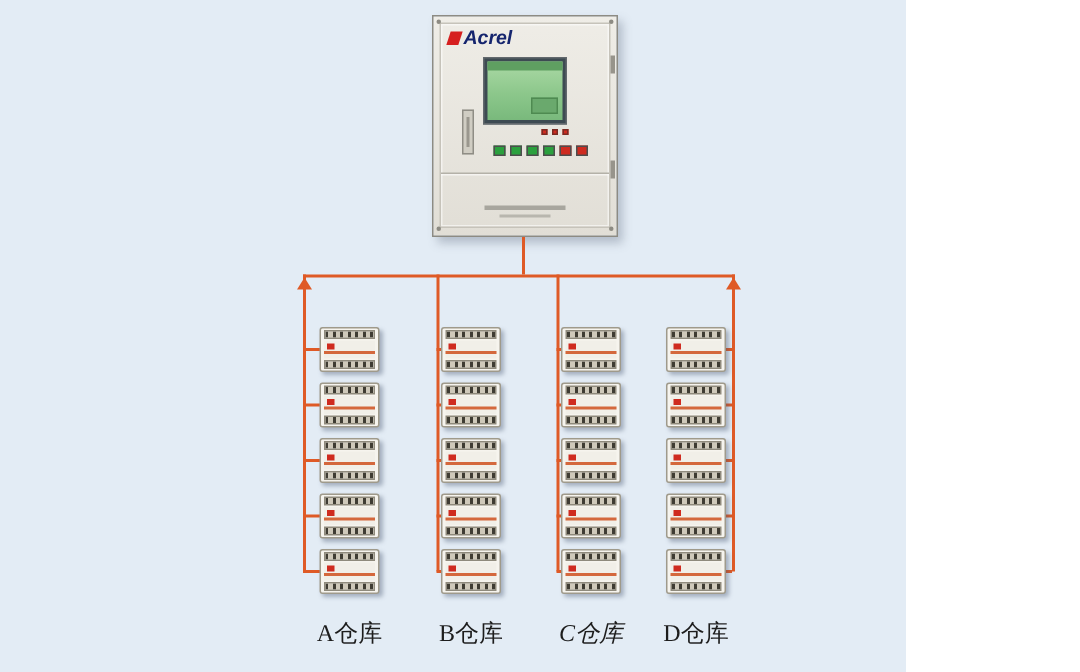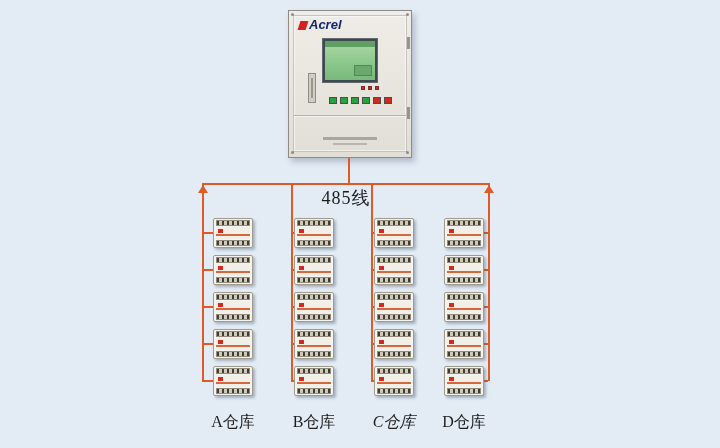--- a/index.html
+++ b/index.html
@@ -1,18 +1,18 @@
 <!DOCTYPE html>
 <html><head>
 <meta charset="utf-8">
 <style>
   * { margin:0; padding:0; box-sizing:border-box; }
   html,body { width:720px; height:448px; }
   body { font-family:"Liberation Serif", serif; }
-  .stage { position:relative; width:720px; height:448px; overflow:hidden; }
+  .stage { position:relative; width:604px; height:448px; overflow:hidden; }
 
   
   .wire { position:absolute; }
   .arrow { position:absolute; width:0; height:0;
            border-left:5px solid transparent; border-right:5px solid transparent; }
   .bus-label { position:absolute; left:300px; top:186px; width:92px; text-align:center;
                font-size:18px; color:#1d1d1d; letter-spacing:1px; }
 
   
   .wh-label { position:absolute; font-size:16px; color:#1d1d1d; text-align:center; }
@@ -126,21 +126,20 @@
       <div class="wire" style="left: 371px; top: 306px; width: 23px; height: 2px; background: rgb(223, 90, 38);"></div>
       <div class="wire" style="left: 371px; top: 343px; width: 23px; height: 2px; background: rgb(223, 90, 38);"></div>
       <div class="wire" style="left: 371px; top: 380px; width: 23px; height: 2px; background: rgb(223, 90, 38);"></div>
       <div class="wire" style="left: 464px; top: 232px; width: 24px; height: 2px; background: rgb(223, 90, 38);"></div>
       <div class="wire" style="left: 464px; top: 269px; width: 24px; height: 2px; background: rgb(223, 90, 38);"></div>
       <div class="wire" style="left: 464px; top: 306px; width: 24px; height: 2px; background: rgb(223, 90, 38);"></div>
       <div class="wire" style="left: 464px; top: 343px; width: 24px; height: 2px; background: rgb(223, 90, 38);"></div>
       <div class="wire" style="left: 464px; top: 380px; width: 24px; height: 2px; background: rgb(223, 90, 38);"></div>
     </div>
 
-  <div class="bus-label">485线</div>
 
   <div id="columns">
       <div class="device" style="left: 213px; top: 218px; width: 40px; height: 30px;">
         <div class="term t"></div>
         <div class="dmid">
           <i class="led"></i>
           <i class="band"></i>
         </div>
         <div class="term b"></div>
       </div>

